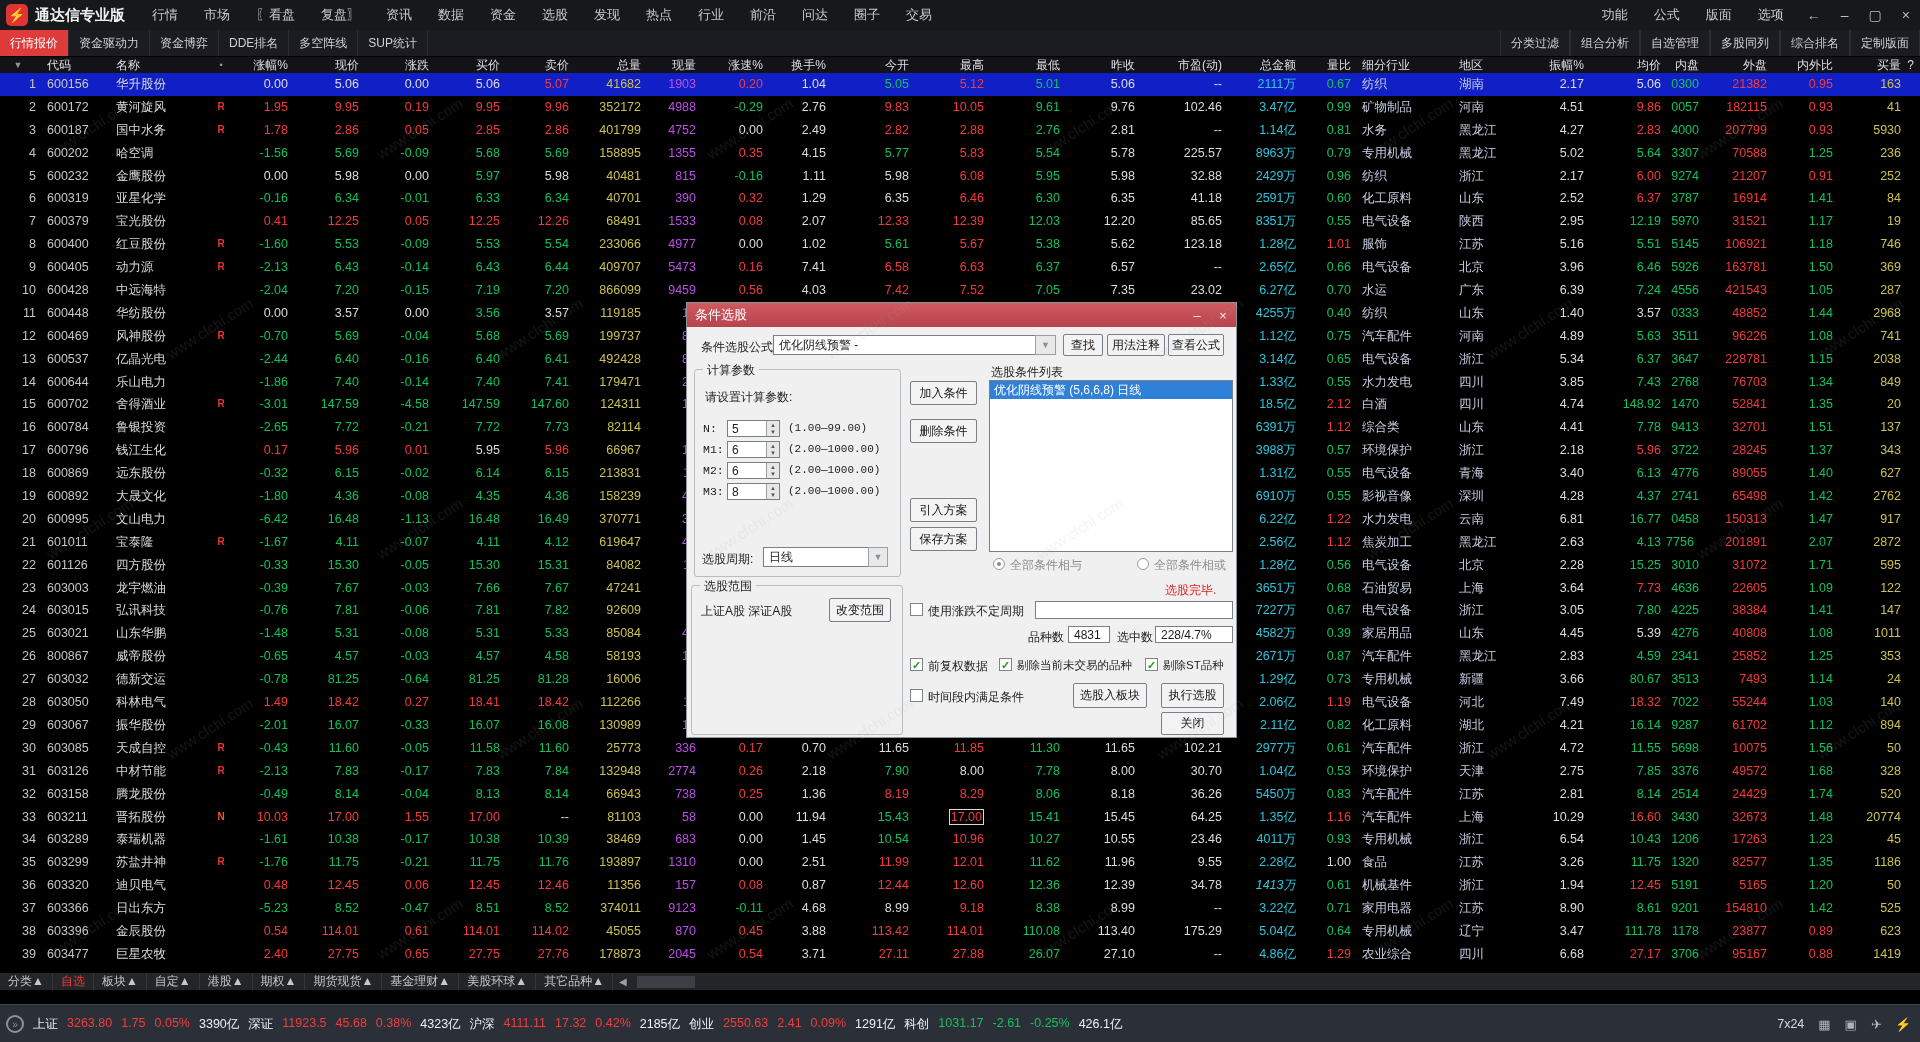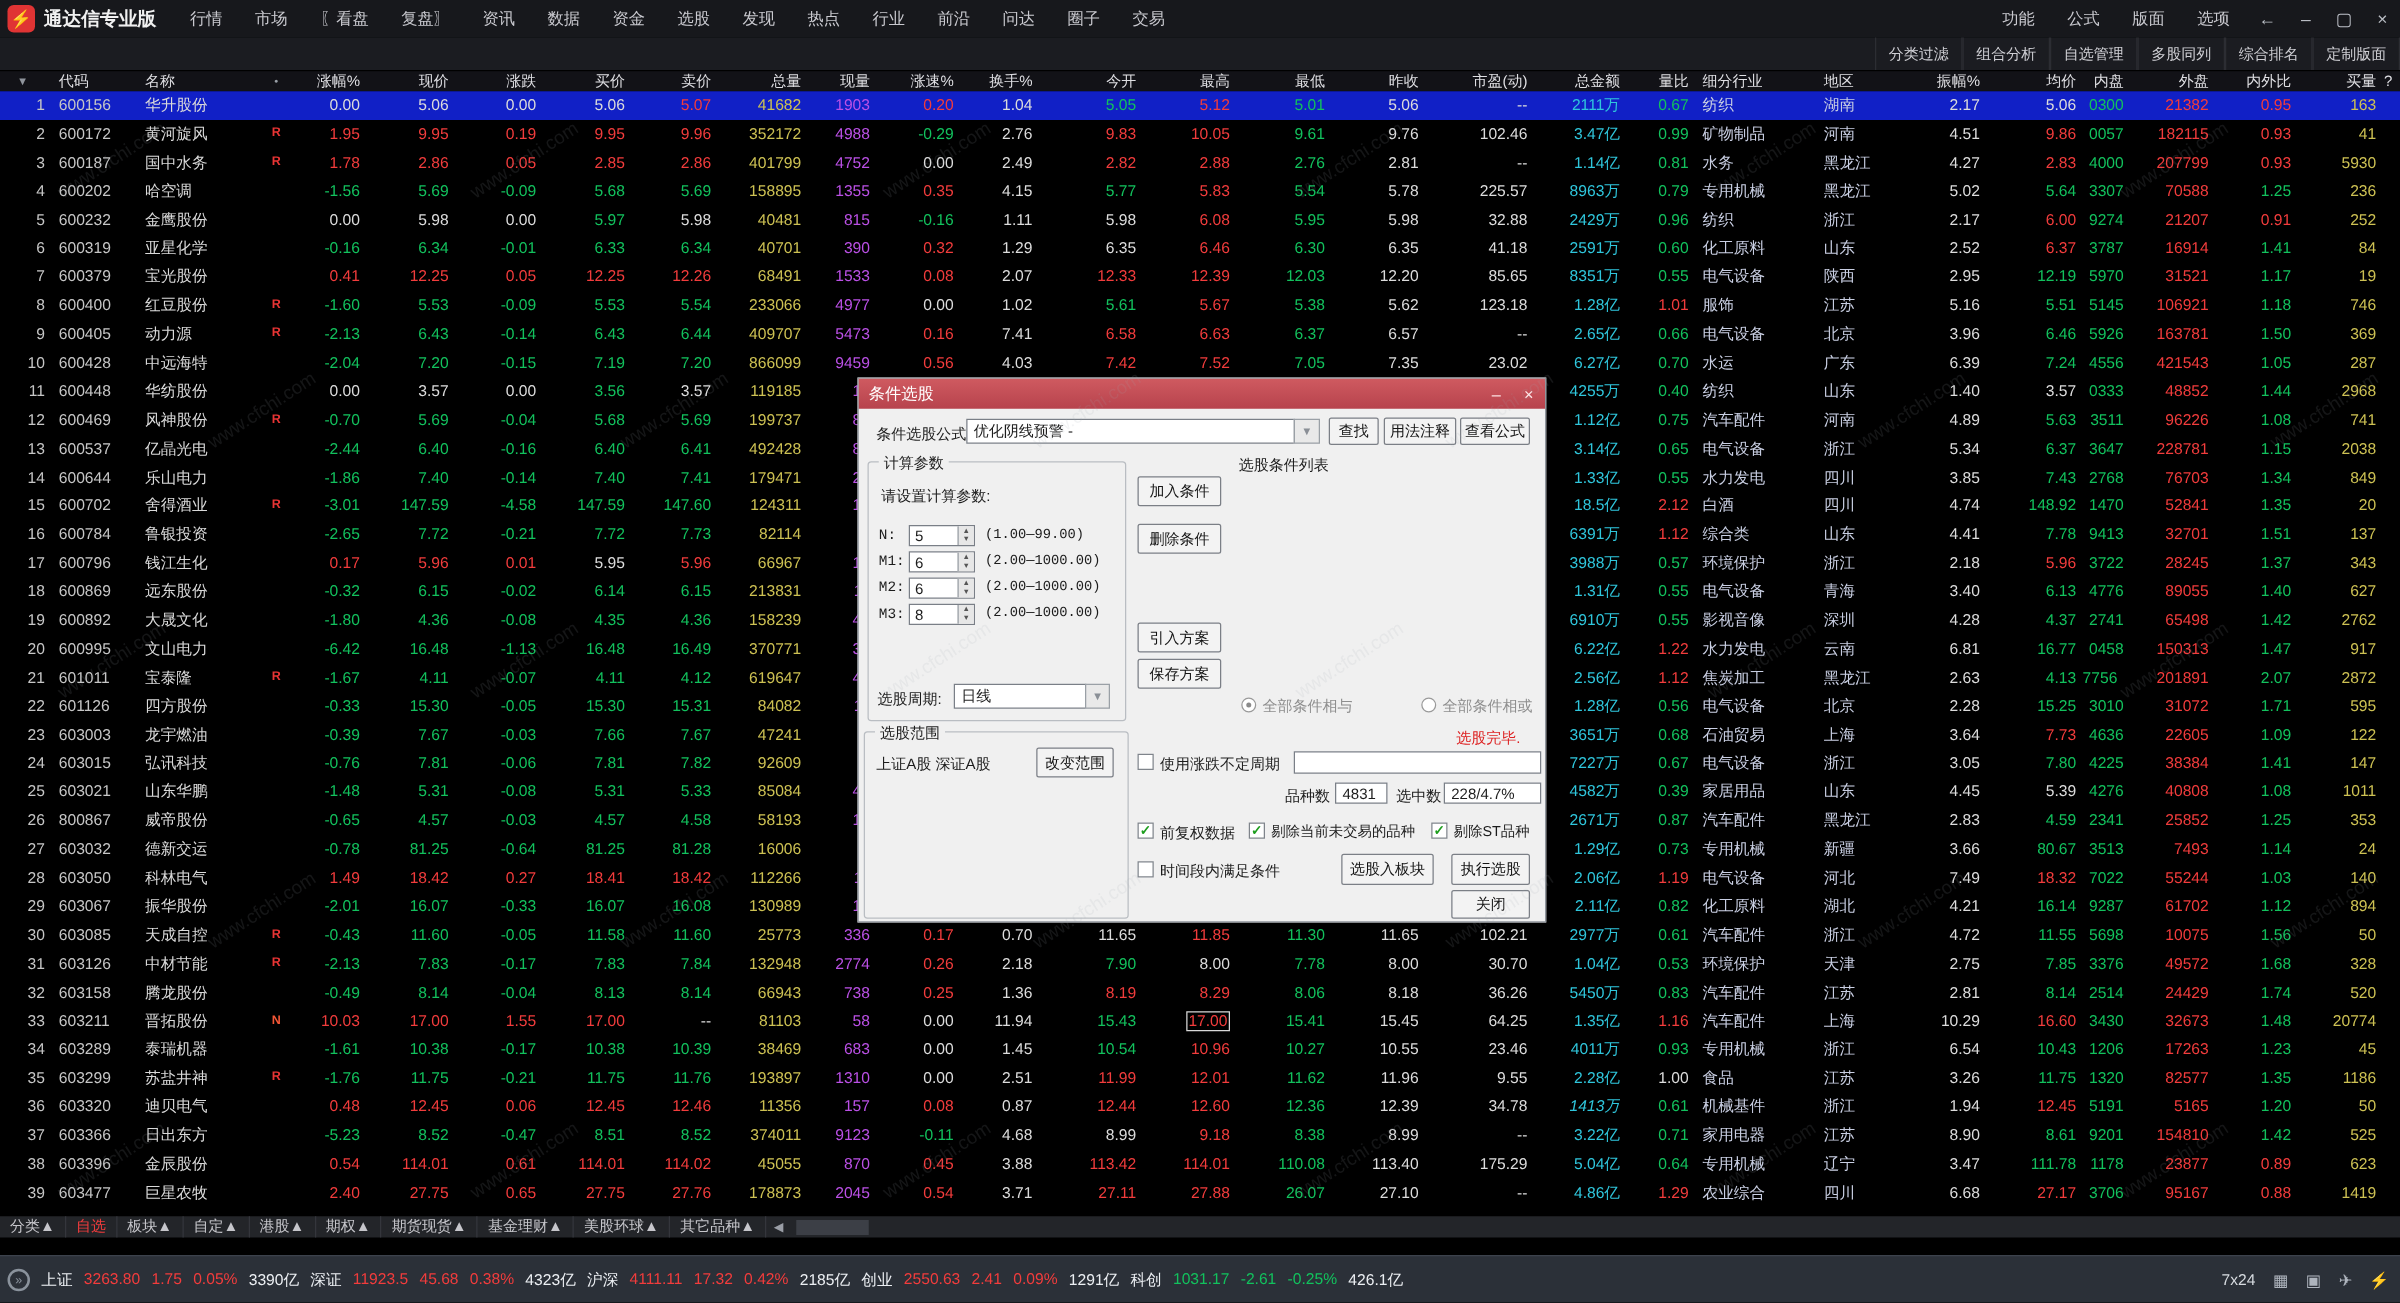--- a/index.html
+++ b/index.html
@@ -135,20 +135,28 @@
       <div class="menu-item">版面</div>
       <div class="menu-item">选项</div>
     </div>
   <div class="winctl">←</div>
   <div class="winctl">–</div>
   <div class="winctl">▢</div>
   <div class="winctl">×</div>
 </div>
 
 <div class="toolbar">
+  <div style="display:flex" id="tbLeft">
+      <div class="tb-tab active">行情报价</div>
+      <div class="tb-tab">资金驱动力</div>
+      <div class="tb-tab">资金博弈</div>
+      <div class="tb-tab">DDE排名</div>
+      <div class="tb-tab">多空阵线</div>
+      <div class="tb-tab">SUP统计</div>
+    </div>
   <div class="spacer"></div>
   <div style="display:flex" id="tbRight">
       <div class="tb-tab tb-right">分类过滤</div>
       <div class="tb-tab tb-right">组合分析</div>
       <div class="tb-tab tb-right">自选管理</div>
       <div class="tb-tab tb-right">多股同列</div>
       <div class="tb-tab tb-right">综合排名</div>
       <div class="tb-tab tb-right">定制版面</div>
     </div>
 </div>
@@ -1411,20 +1419,23 @@
     </div>
     <div class="lbl" style="left:14px;top:276px">上证A股 深证A股</div>
     <div class="btn" style="left:142px;top:271px;width:62px;height:24px">改变范围</div>
 
     <div class="btn" style="left:223px;top:54px;width:67px;height:24px">加入条件</div>
     <div class="btn" style="left:223px;top:92px;width:67px;height:24px">删除条件</div>
     <div class="btn" style="left:223px;top:171px;width:67px;height:24px">引入方案</div>
     <div class="btn" style="left:223px;top:200px;width:67px;height:24px">保存方案</div>
 
     <div class="lbl" style="left:304px;top:37px">选股条件列表</div>
+    <div class="listbox" style="left:302px;top:53px;width:244px;height:172px">
+      <div class="list-item sel">优化阴线预警 (5,6,6,8) 日线</div>
+    </div>
     <div class="radio on" style="left:306px;top:231px"></div>
     <div class="lbl gray" style="left:323px;top:230px">全部条件相与</div>
     <div class="radio" style="left:450px;top:231px"></div>
     <div class="lbl gray" style="left:467px;top:230px">全部条件相或</div>
     <div class="lbl redtxt" style="left:478px;top:255px">选股完毕.</div>
 
     <div class="cb" style="left:223px;top:276px"></div>
     <div class="lbl" style="left:241px;top:276px">使用涨跌不定周期</div>
     <div class="field" style="left:348px;top:274px;width:198px;height:18px"></div>
 

